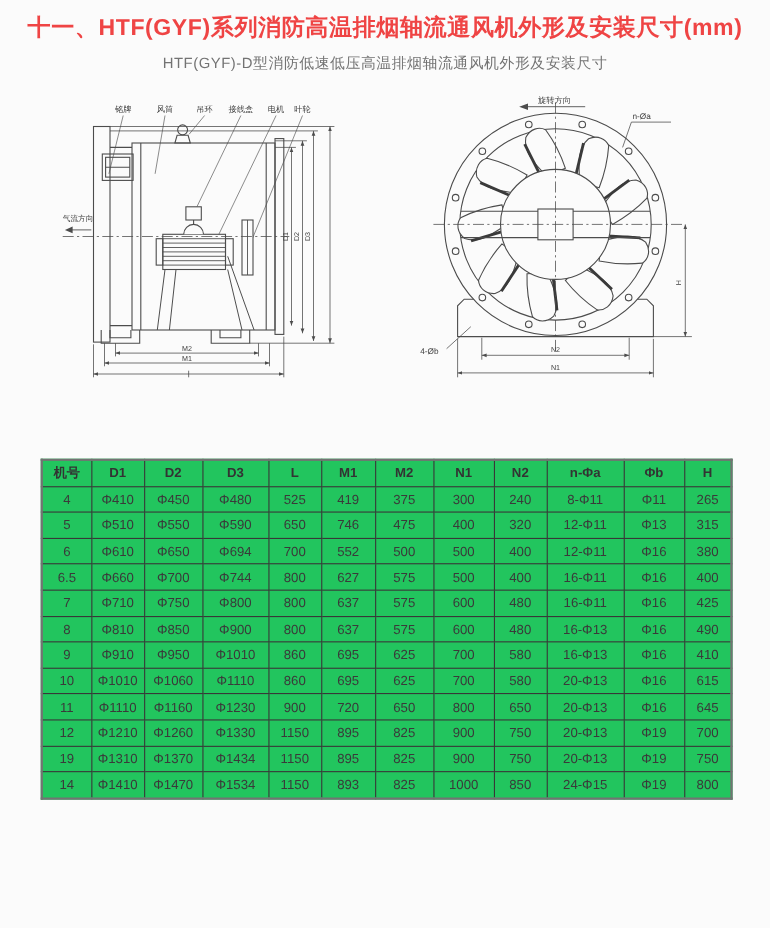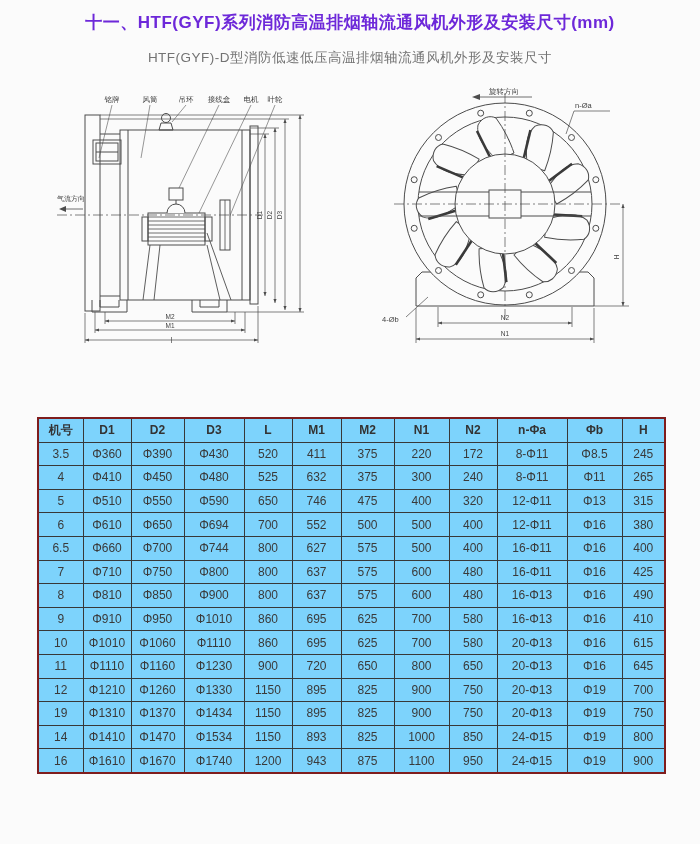--- a/index.html
+++ b/index.html
@@ -1,26 +1,26 @@
 <!DOCTYPE html>
 <html><head>
 <meta charset="utf-8">
 <style>
   html,body{margin:0;padding:0;}
   body{width:700px;height:844px;background:#f4f4f4;font-family:"Liberation Sans",sans-serif;}
   .page{position:relative;width:700px;height:844px;background:#fbfbfb;overflow:hidden;}
   .title{position:absolute;top:11px;left:0;width:700px;text-align:center;
-         font-size:17px;font-weight:bold;color:#6d28d9;letter-spacing:.5px;}
+         font-size:21px;font-weight:bold;color:#ef4444;letter-spacing:.5px;}
   .subtitle{position:absolute;top:49px;left:0;width:700px;text-align:center;
          font-size:13.5px;font-weight:normal;color:#737373;letter-spacing:.5px;}
   .drawL{position:absolute;left:55px;top:88px;}
   .drawR{position:absolute;left:380px;top:85px;}
   svg text{font-family:"Liberation Sans",sans-serif;fill:#3f3f3f;}
   table.spec{position:absolute;left:37px;top:417px;width:627px;border-collapse:collapse;
-         table-layout:fixed;border:2px solid #7f1d1d;background:#7dd3fc;}
+         table-layout:fixed;border:2px solid #737373;background:#22c55e;}
   table.spec th,table.spec td{border:1px solid #383838;text-align:center;vertical-align:middle;
          font-size:12px;color:#3a3a3a;height:22.6px;padding:0;overflow:hidden;white-space:nowrap;}
   table.spec th{font-weight:600;color:#333;}
 </style>
 </head>
 <body>
 
 <div class="page">
 
   <div class="title">十一、HTF(GYF)系列消防高温排烟轴流通风机外形及安装尺寸(mm)</div>
@@ -211,40 +211,26 @@
           <th>M2</th>
           <th>N1</th>
           <th>N2</th>
           <th>n-Φa</th>
           <th>Φb</th>
           <th>H</th>
         </tr>
       </thead>
       <tbody>
         <tr>
-          <td>3.5</td>
-          <td>Φ360</td>
-          <td>Φ390</td>
-          <td>Φ430</td>
-          <td>520</td>
-          <td>411</td>
-          <td>375</td>
-          <td>220</td>
-          <td>172</td>
-          <td>8-Φ11</td>
-          <td>Φ8.5</td>
-          <td>245</td>
-        </tr>
-        <tr>
           <td>4</td>
           <td>Φ410</td>
           <td>Φ450</td>
           <td>Φ480</td>
           <td>525</td>
-          <td>632</td>
+          <td>419</td>
           <td>375</td>
           <td>300</td>
           <td>240</td>
           <td>8-Φ11</td>
           <td>Φ11</td>
           <td>265</td>
         </tr>
         <tr>
           <td>5</td>
           <td>Φ510</td>
@@ -392,30 +378,16 @@
           <td>Φ1534</td>
           <td>1150</td>
           <td>893</td>
           <td>825</td>
           <td>1000</td>
           <td>850</td>
           <td>24-Φ15</td>
           <td>Φ19</td>
           <td>800</td>
         </tr>
-        <tr>
-          <td>16</td>
-          <td>Φ1610</td>
-          <td>Φ1670</td>
-          <td>Φ1740</td>
-          <td>1200</td>
-          <td>943</td>
-          <td>875</td>
-          <td>1100</td>
-          <td>950</td>
-          <td>24-Φ15</td>
-          <td>Φ19</td>
-          <td>900</td>
-        </tr>
       </tbody>
     </table>
 
 </div>
 
 </body></html>

